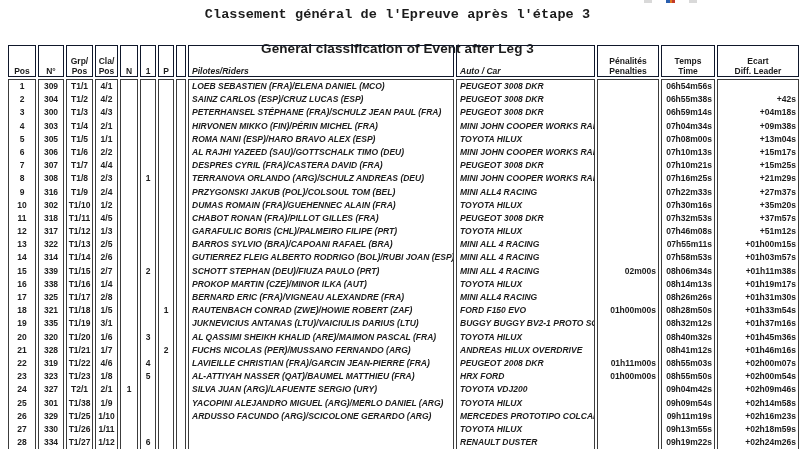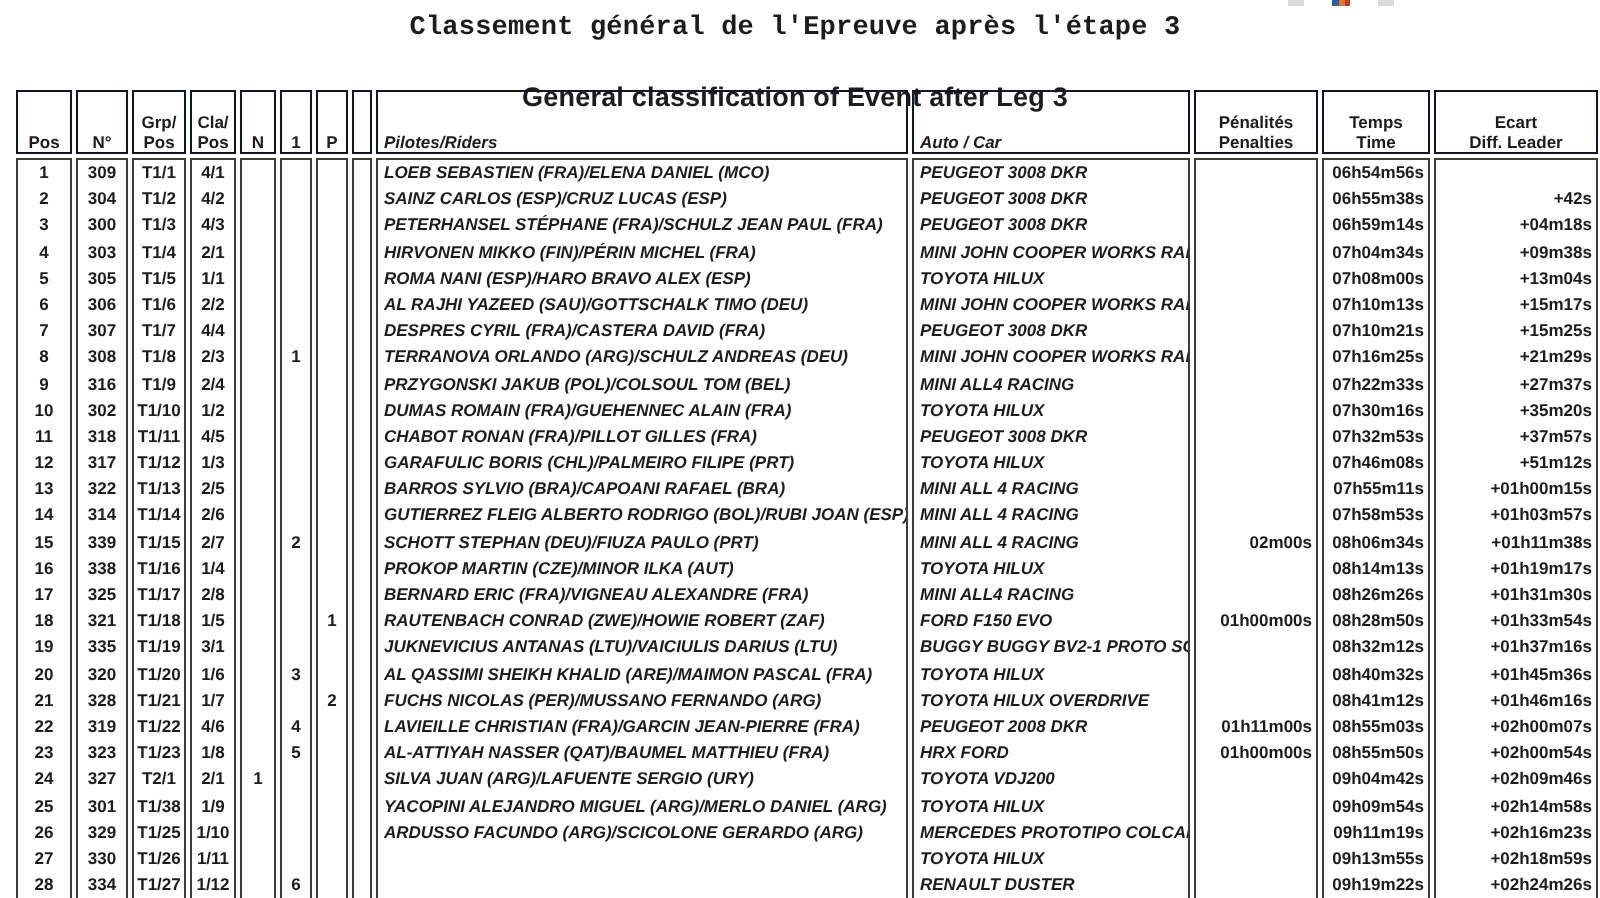--- a/index.html
+++ b/index.html
@@ -380,21 +380,21 @@
         <div class="cell al-left">PEUGEOT 3008 DKR</div>
         <div class="cell al-left">TOYOTA HILUX</div>
         <div class="cell al-left">MINI ALL 4 RACING</div>
         <div class="cell al-left">MINI ALL 4 RACING</div>
         <div class="cell al-left">MINI ALL 4 RACING</div>
         <div class="cell al-left">TOYOTA HILUX</div>
         <div class="cell al-left">MINI ALL4 RACING</div>
         <div class="cell al-left">FORD F150 EVO</div>
         <div class="cell al-left">BUGGY BUGGY BV2-1 PROTO SOD</div>
         <div class="cell al-left">TOYOTA HILUX</div>
-        <div class="cell al-left">TOYOTA HILUX OVERDRIVE</div>
+        <div class="cell al-left">ANDREAS HILUX OVERDRIVE</div>
         <div class="cell al-left">PEUGEOT 2008 DKR</div>
         <div class="cell al-left">HRX FORD</div>
         <div class="cell al-left">TOYOTA VDJ200</div>
         <div class="cell al-left">TOYOTA HILUX</div>
         <div class="cell al-left">MERCEDES PROTOTIPO COLCAR</div>
         <div class="cell al-left">TOYOTA HILUX</div>
         <div class="cell al-left">RENAULT DUSTER</div>
       </div>
     </div>
     <div class="tcol" style="width: 62px;">

